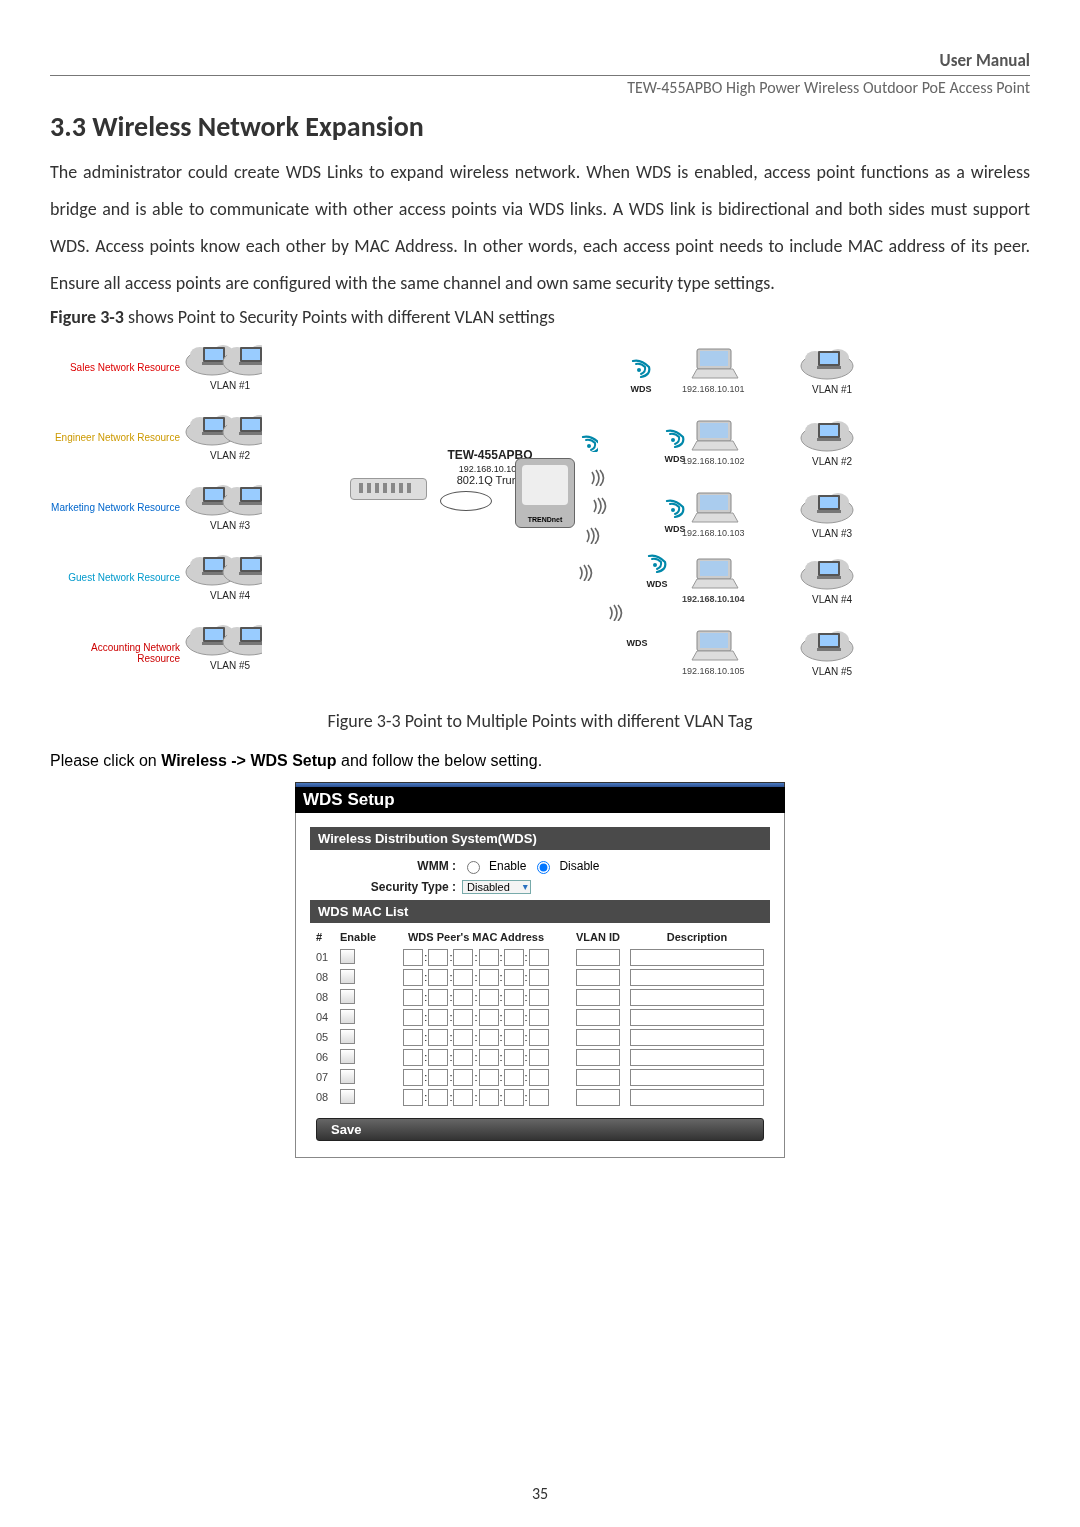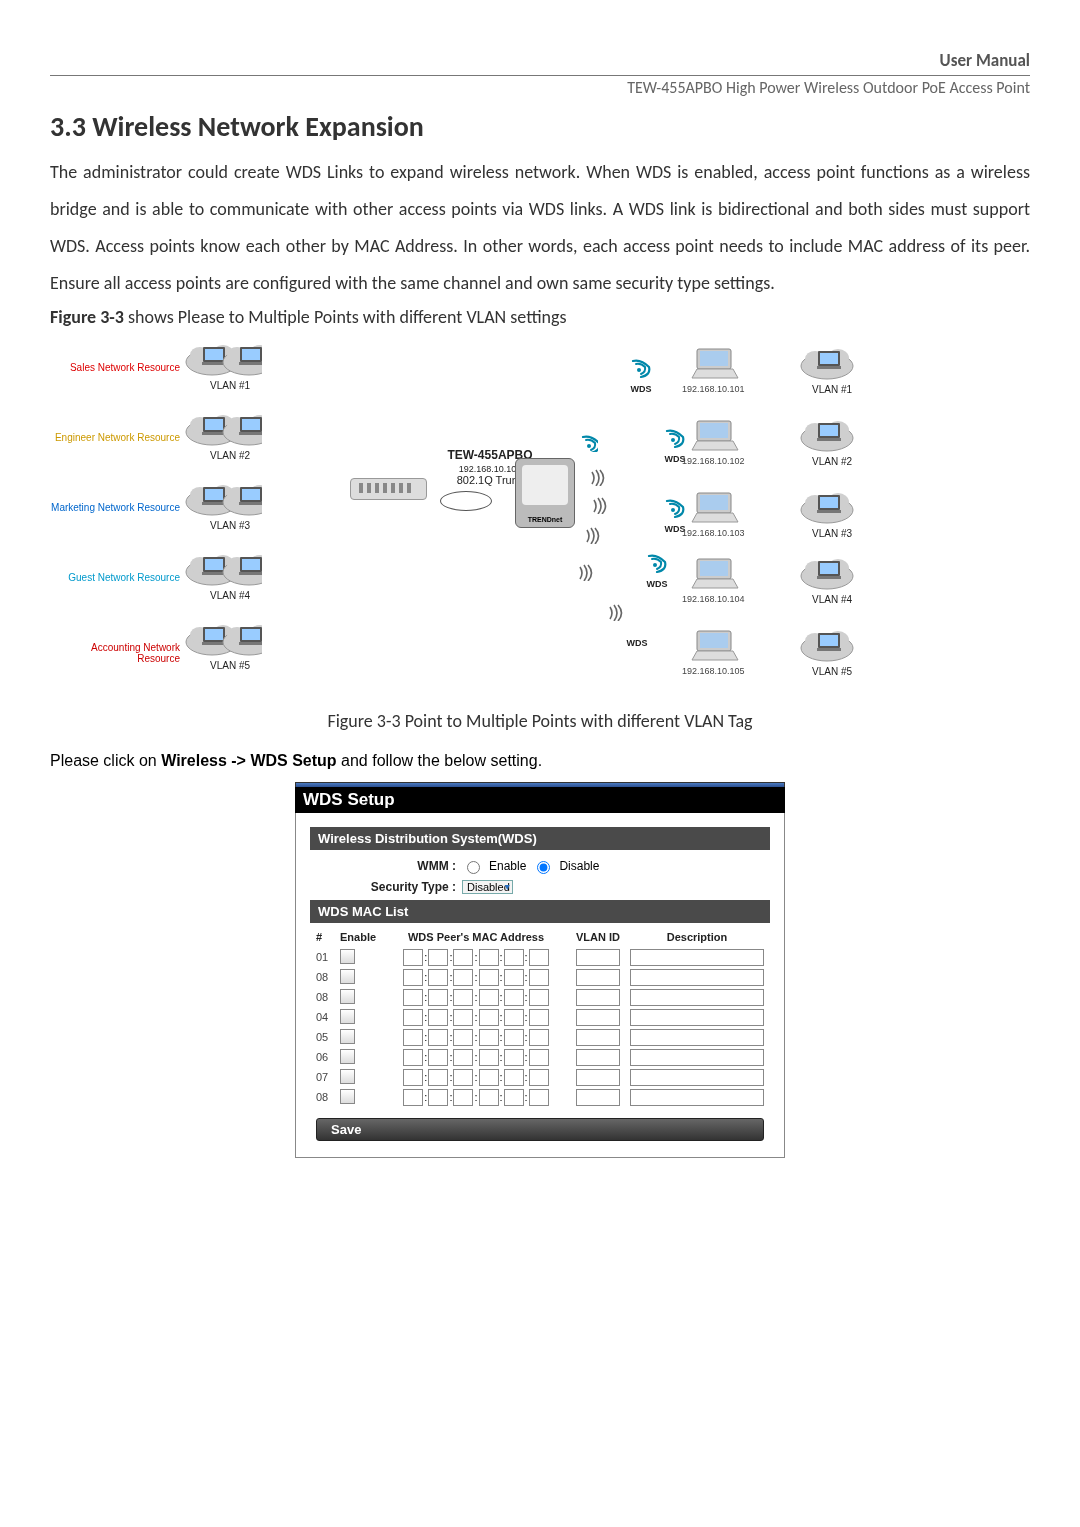--- a/index.html
+++ b/index.html
@@ -268,21 +268,21 @@
   }
   .form-row .val {
     margin-left: 6px;
     display:flex;
     align-items:center;
     gap:6px;
   }
   .sel {
     border: 1px solid #7aa;
     font-size: 11px;
-    padding: 0 2px 0 4px;
+    padding: 0 20px 0 4px;
     background: #f4f4f4;
     position:relative;
     text-align:right;
   }
   .sel::after {
     content:"▾";
     position:absolute;
     right:2px;
     color:#2a70c0;
     font-size:10px;
@@ -388,21 +388,21 @@
 
   <div class="hdr-right">User Manual</div>
   <hr class="hr">
   <div class="sub-hdr">TEW-455APBO High Power Wireless Outdoor PoE Access Point</div>
 
   <h2>3.3 Wireless Network Expansion</h2>
 
   <div class="body-text">The administrator could create WDS Links to expand wireless network. When WDS is enabled, access point functions as a wireless bridge and is able to communicate with other access points via WDS links. A WDS link is bidirectional and both sides must support WDS. Access points know each other by MAC Address. In other words, each access point needs to include MAC address of its peer. Ensure all access points are configured with the same channel and own same security type settings.</div>
 
   <div class="fig-ref">
-    <b>Figure 3-3</b><span> shows Please to Multiple Points with different VLAN settings</span>
+    <b>Figure 3-3</b><span> shows Point to Security Points with different VLAN settings</span>
   </div>
 
   <div class="diagram">
 
     <div class="res-row" style="top:0">
       <div class="res-label c-sales">Sales Network Resource</div>
       <div class="cloud-icon"><svg>
             <use href="#cloud-mon"></use>
           </svg></div>
       <div class="monitor-icon"><svg>
@@ -536,21 +536,21 @@
         </svg></div>
     <div class="ip-small" style="left:632px; top:190px;">192.168.10.103</div>
     <div class="cloud-r" style="left:750px; top:150px;"><svg>
           <use href="#cloud-mon"></use>
         </svg></div>
     <div class="vlan-label-r" style="left:762px; top:190px;">VLAN #3</div>
 
     <div class="laptop" style="left:640px; top:220px;"><svg>
           <use href="#laptop-g"></use>
         </svg></div>
-    <div class="ip-small" style="left:632px; top:256px;">192.168.10.104</div>
+    <div class="ip-small" style="left:632px; top:256px;font-weight:bold;">192.168.10.104</div>
     <div class="cloud-r" style="left:750px; top:216px;"><svg>
           <use href="#cloud-mon"></use>
         </svg></div>
     <div class="vlan-label-r" style="left:762px; top:256px;">VLAN #4</div>
 
     <div class="laptop" style="left:640px; top:292px;"><svg>
           <use href="#laptop-g"></use>
         </svg></div>
     <div class="ip-small" style="left:632px; top:328px;">192.168.10.105</div>
     <div class="cloud-r" style="left:750px; top:288px;"><svg>
@@ -750,14 +750,15 @@
             </div>
             <div class="vlan-in"></div>
             <div class="desc-in"></div>
           </div>
         </div>
 
       <div class="save-btn">Save</div>
     </div>
   </div>
 
+  <div class="page-num">35</div>
 
 </div>
 
 </body></html>

